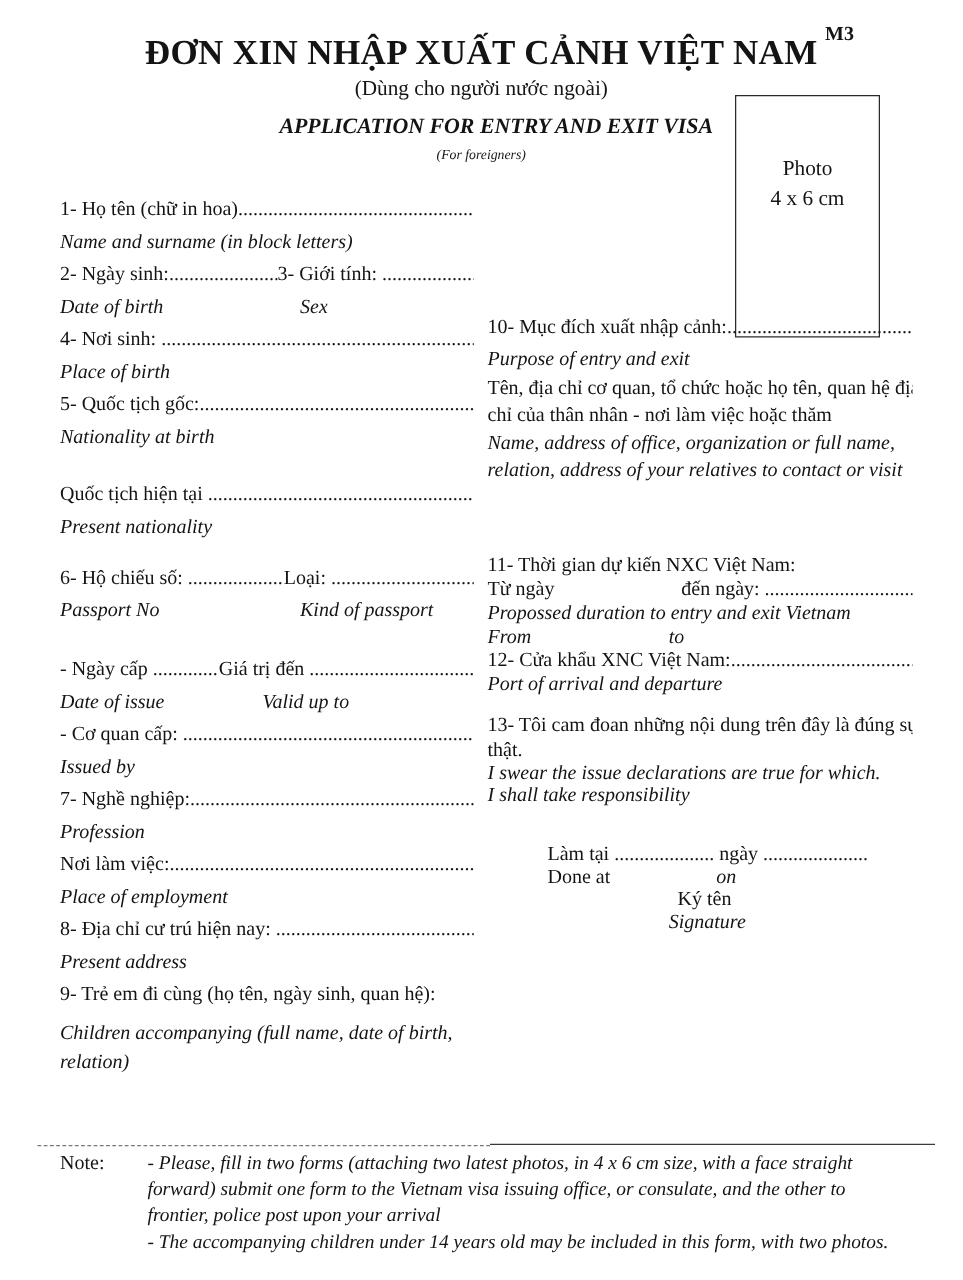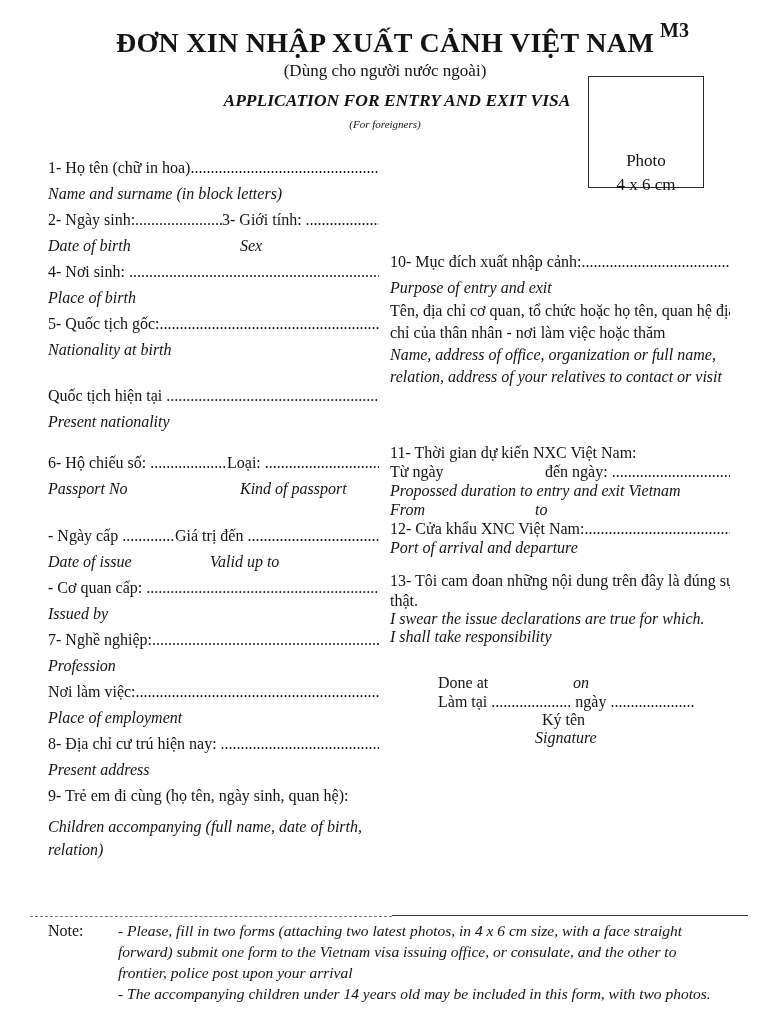--- a/index.html
+++ b/index.html
@@ -1,29 +1,29 @@
 <!DOCTYPE html>
 <html><head>
 <meta charset="utf-8">
 <style>
   html,body { margin:0; padding:0; background:#ffffff; }
   .page {
     position:relative; width:770px; height:1024px; background:#ffffff;
     font-family:"Liberation Serif", serif; color:#141414; overflow:hidden;
   }
-  .m3 { position:absolute; top:19px; left:660px; font-weight:bold; font-size:20px; }
+  .m3 { position:absolute; top:19px; left:660px; font-weight:bold; font-size:16px; }
   .header { position:absolute; top:30px; left:0; width:770px; text-align:center; }
   .title-vi { font-weight:bold; font-size:28px; line-height:26px; letter-spacing:0.3px; }
   .subtitle-vi { font-size:17px; line-height:22px; margin-top:4px; }
   .title-en { font-weight:bold; font-style:italic; font-size:17.5px; line-height:24px; margin-top:6px;padding-left:24px; }
   .subtitle-en { font-style:italic; font-size:11px; line-height:20px; margin-top:2px; }
   .photo-box {
-    position:absolute; left:588px; top:76px; width:116px; height:112px;
+    position:absolute; left:588px; top:76px; width:116px; height:194px;
     border:1.5px solid #2a2a2a; box-sizing:border-box; text-align:center;
-    font-size:17px; line-height:24px; padding-top:72px;
+    font-size:17px; line-height:24px; padding-top:46px;
   }
   .col { position:absolute; font-size:16px; }
   .col-left  { left:48px;  top:155px; width:331px; }
   .col-right { left:390px; top:248px; width:340px; }
   .ln { position:relative; height:26px; line-height:26px; white-space:nowrap; overflow:hidden; }
   .r27{height:27px;line-height:27px}.r25{height:25px;line-height:25px}
   .r22{height:22px;line-height:22px}.r21{height:21px;line-height:21px}
   .r19{height:19px;line-height:19px}.r18{height:18px;line-height:18px}
   .ln23 { height:23px; line-height:23px; white-space:nowrap; overflow:hidden; }
   .seg { position:absolute; left:0; top:0; height:100%; overflow:hidden; white-space:nowrap; }
@@ -149,26 +149,26 @@
 
     <div class="g13"></div>
 
     <div class="ln r21">13- Tôi cam đoan những nội dung trên đây là đúng sự</div>
     <div class="ln r19">thật.</div>
     <div class="ln r18 it">I swear the issue declarations are true for which.</div>
     <div class="ln r18 it">I shall take responsibility</div>
 
     <div class="g28"></div>
 
+    <div class="ln r19">
+      <span class="seg o48">Làm tại .................... ngày .....................</span>
+    </div>
     <div class="ln r18">
       <span class="seg o48">Done at</span>
       <span class="seg o183 it">on</span>
-    </div>
-    <div class="ln r19">
-      <span class="seg o48">Làm tại .................... ngày .....................</span>
     </div>
     <div class="ln r18">
       <span class="seg o152">Ký tên</span>
     </div>
     <div class="ln r18">
       <span class="seg o145 it">Signature</span>
     </div>
   </div>
 
   <div class="rule-dashed"></div>

